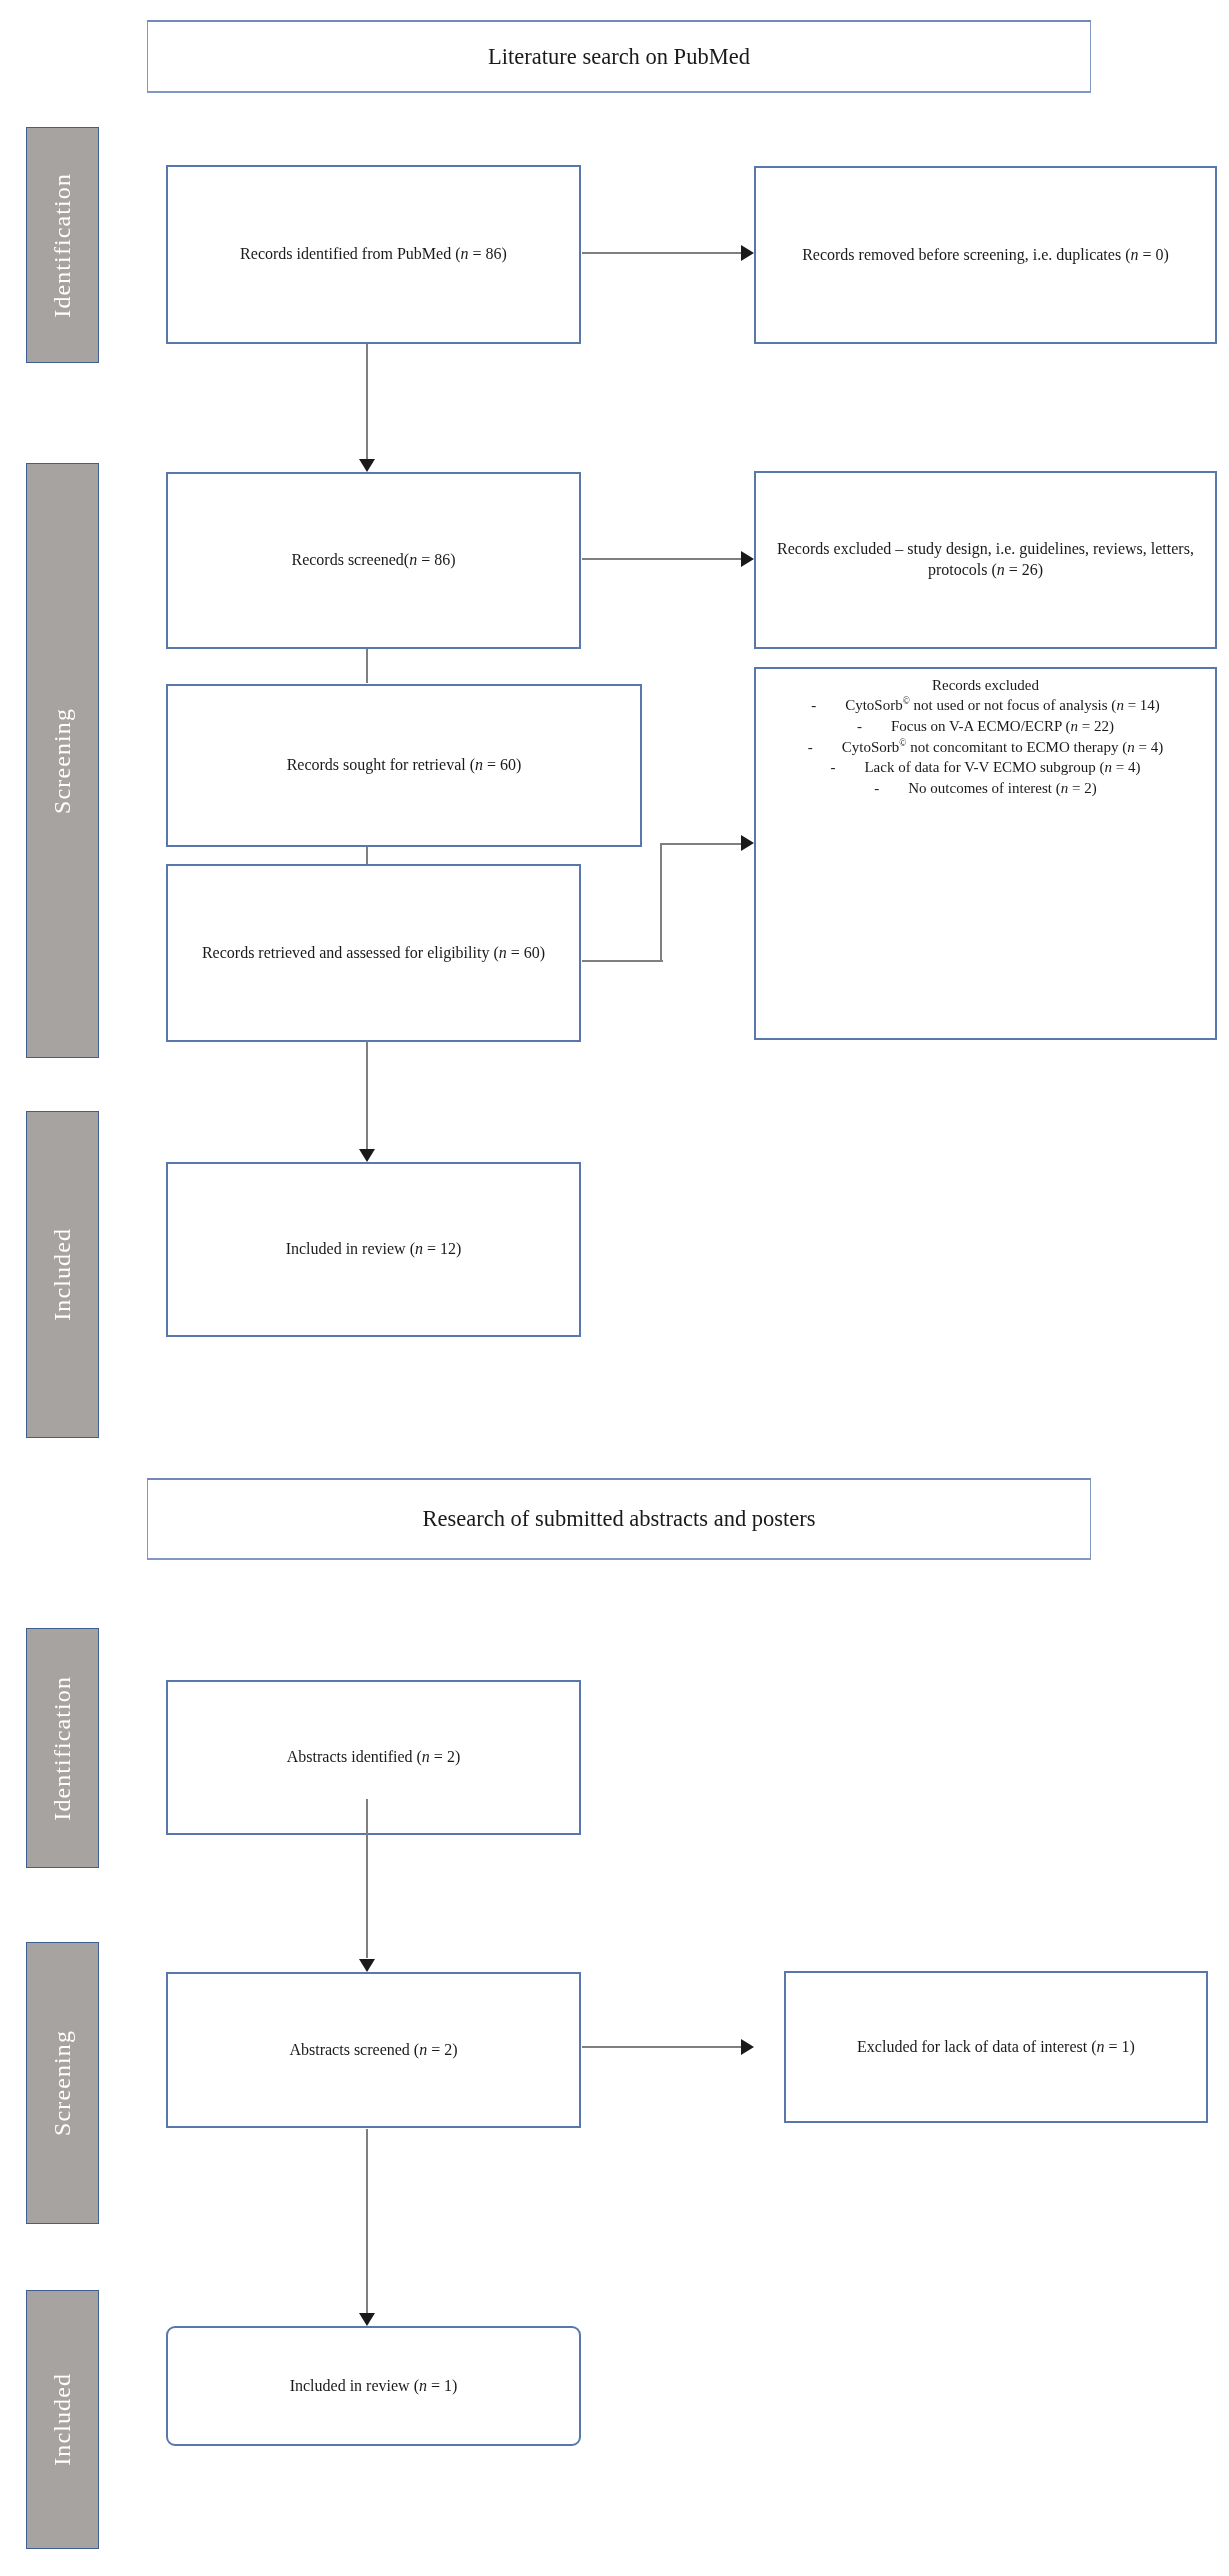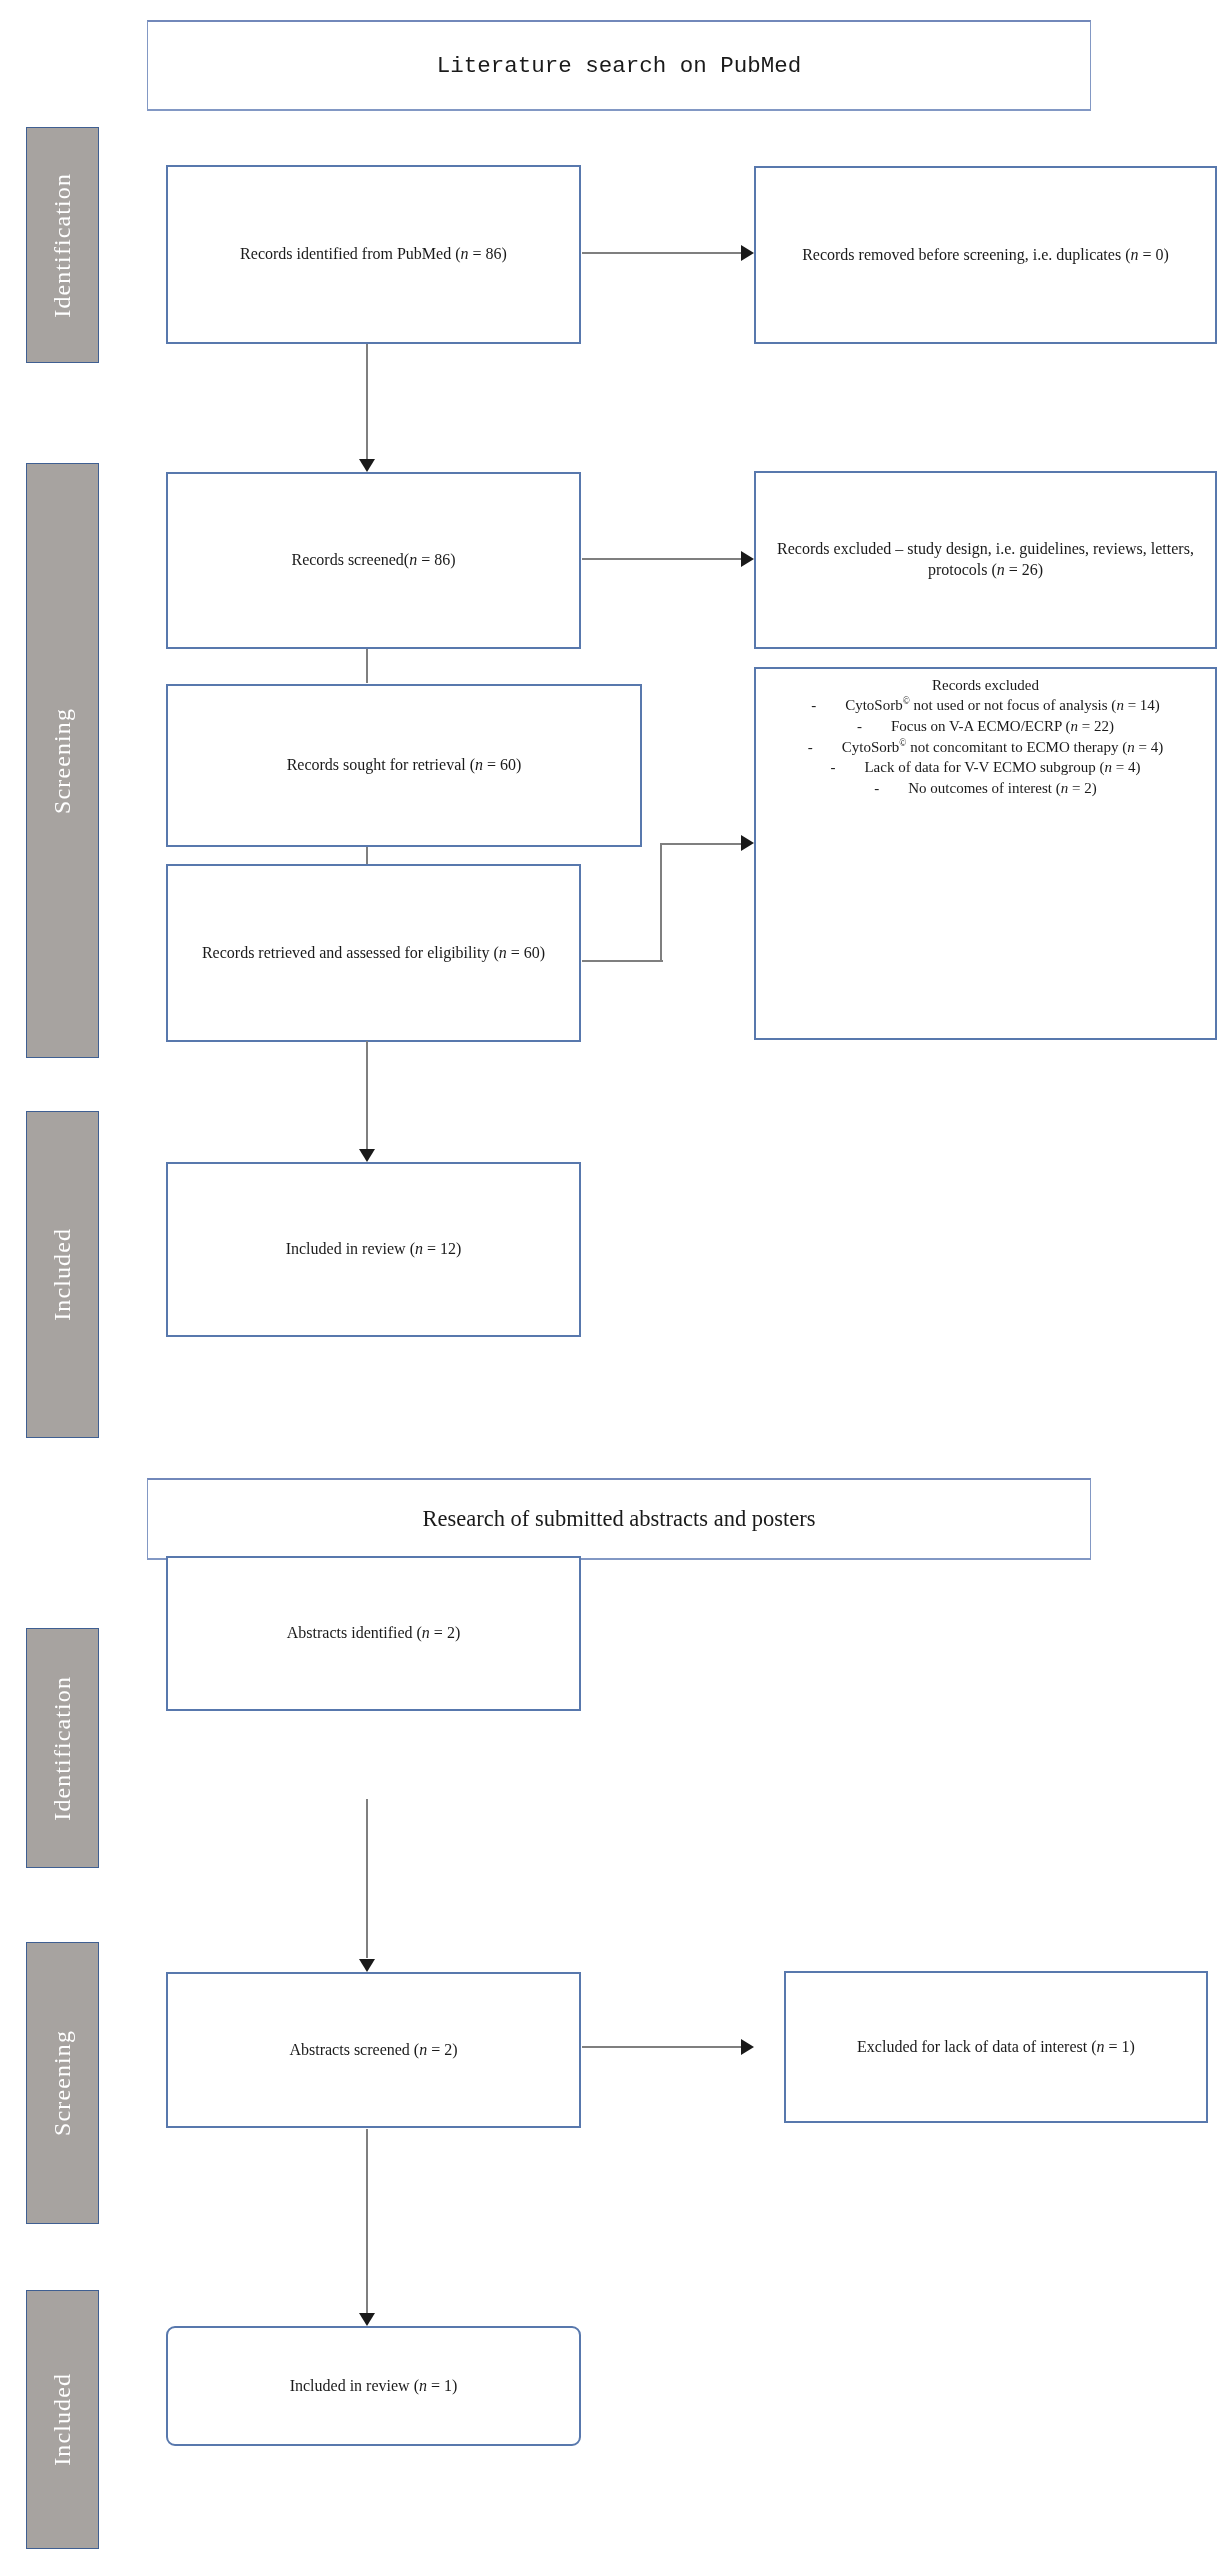--- a/index.html
+++ b/index.html
@@ -79,21 +79,21 @@
   .arrow-down {
     width: 0; height: 0;
     border-top: 13.5px solid var(--arrowhead, #1a1a1a);
     border-left: 8.5px solid transparent;
     border-right: 8.5px solid transparent;
   }
 </style>
 </head>
 <body>
 
-<div class="abs title-box" style="left:147px; top:20px; width:944px; height:91px;font-family:Liberation Mono, monospace;">
+<div class="abs title-box" style="left:147px; top:20px; width:944px; height:73px;">
   <span>Literature search on PubMed</span>
 </div>
 
 <div class="abs stage-box" style="left:26px; top:127px; width:73px; height:236px;">
   <span>Identification</span>
 </div>
 <div class="abs stage-box" style="left:26px; top:463px; width:73px; height:595px;">
   <span>Screening</span>
 </div>
 <div class="abs stage-box" style="left:26px; top:1111px; width:73px; height:327px;">
@@ -174,21 +174,21 @@
 <div class="abs stage-box" style="left:26px; top:1628px; width:73px; height:240px;">
   <span>Identification</span>
 </div>
 <div class="abs stage-box" style="left:26px; top:1942px; width:73px; height:282px;">
   <span>Screening</span>
 </div>
 <div class="abs stage-box" style="left:26px; top:2290px; width:73px; height:259px;">
   <span>Included</span>
 </div>
 
-<div class="abs flow-box" style="left:166px; top:1556px; width:415px; height:155px;">
+<div class="abs flow-box" style="left:166px; top:1680px; width:415px; height:155px;">
   <span class="inner">Abstracts identified (<i>n</i> = 2)</span>
 </div>
 
 <div class="abs flow-box" style="left:166px; top:1972px; width:415px; height:156px;">
   <span class="inner">Abstracts screened (<i>n</i> = 2)</span>
 </div>
 
 <div class="abs flow-box w600" style="left:784px; top:1971px; width:424px; height:152px;">
   <span class="inner">Excluded for lack of data of interest (<i>n</i> = 1)</span>
 </div>

